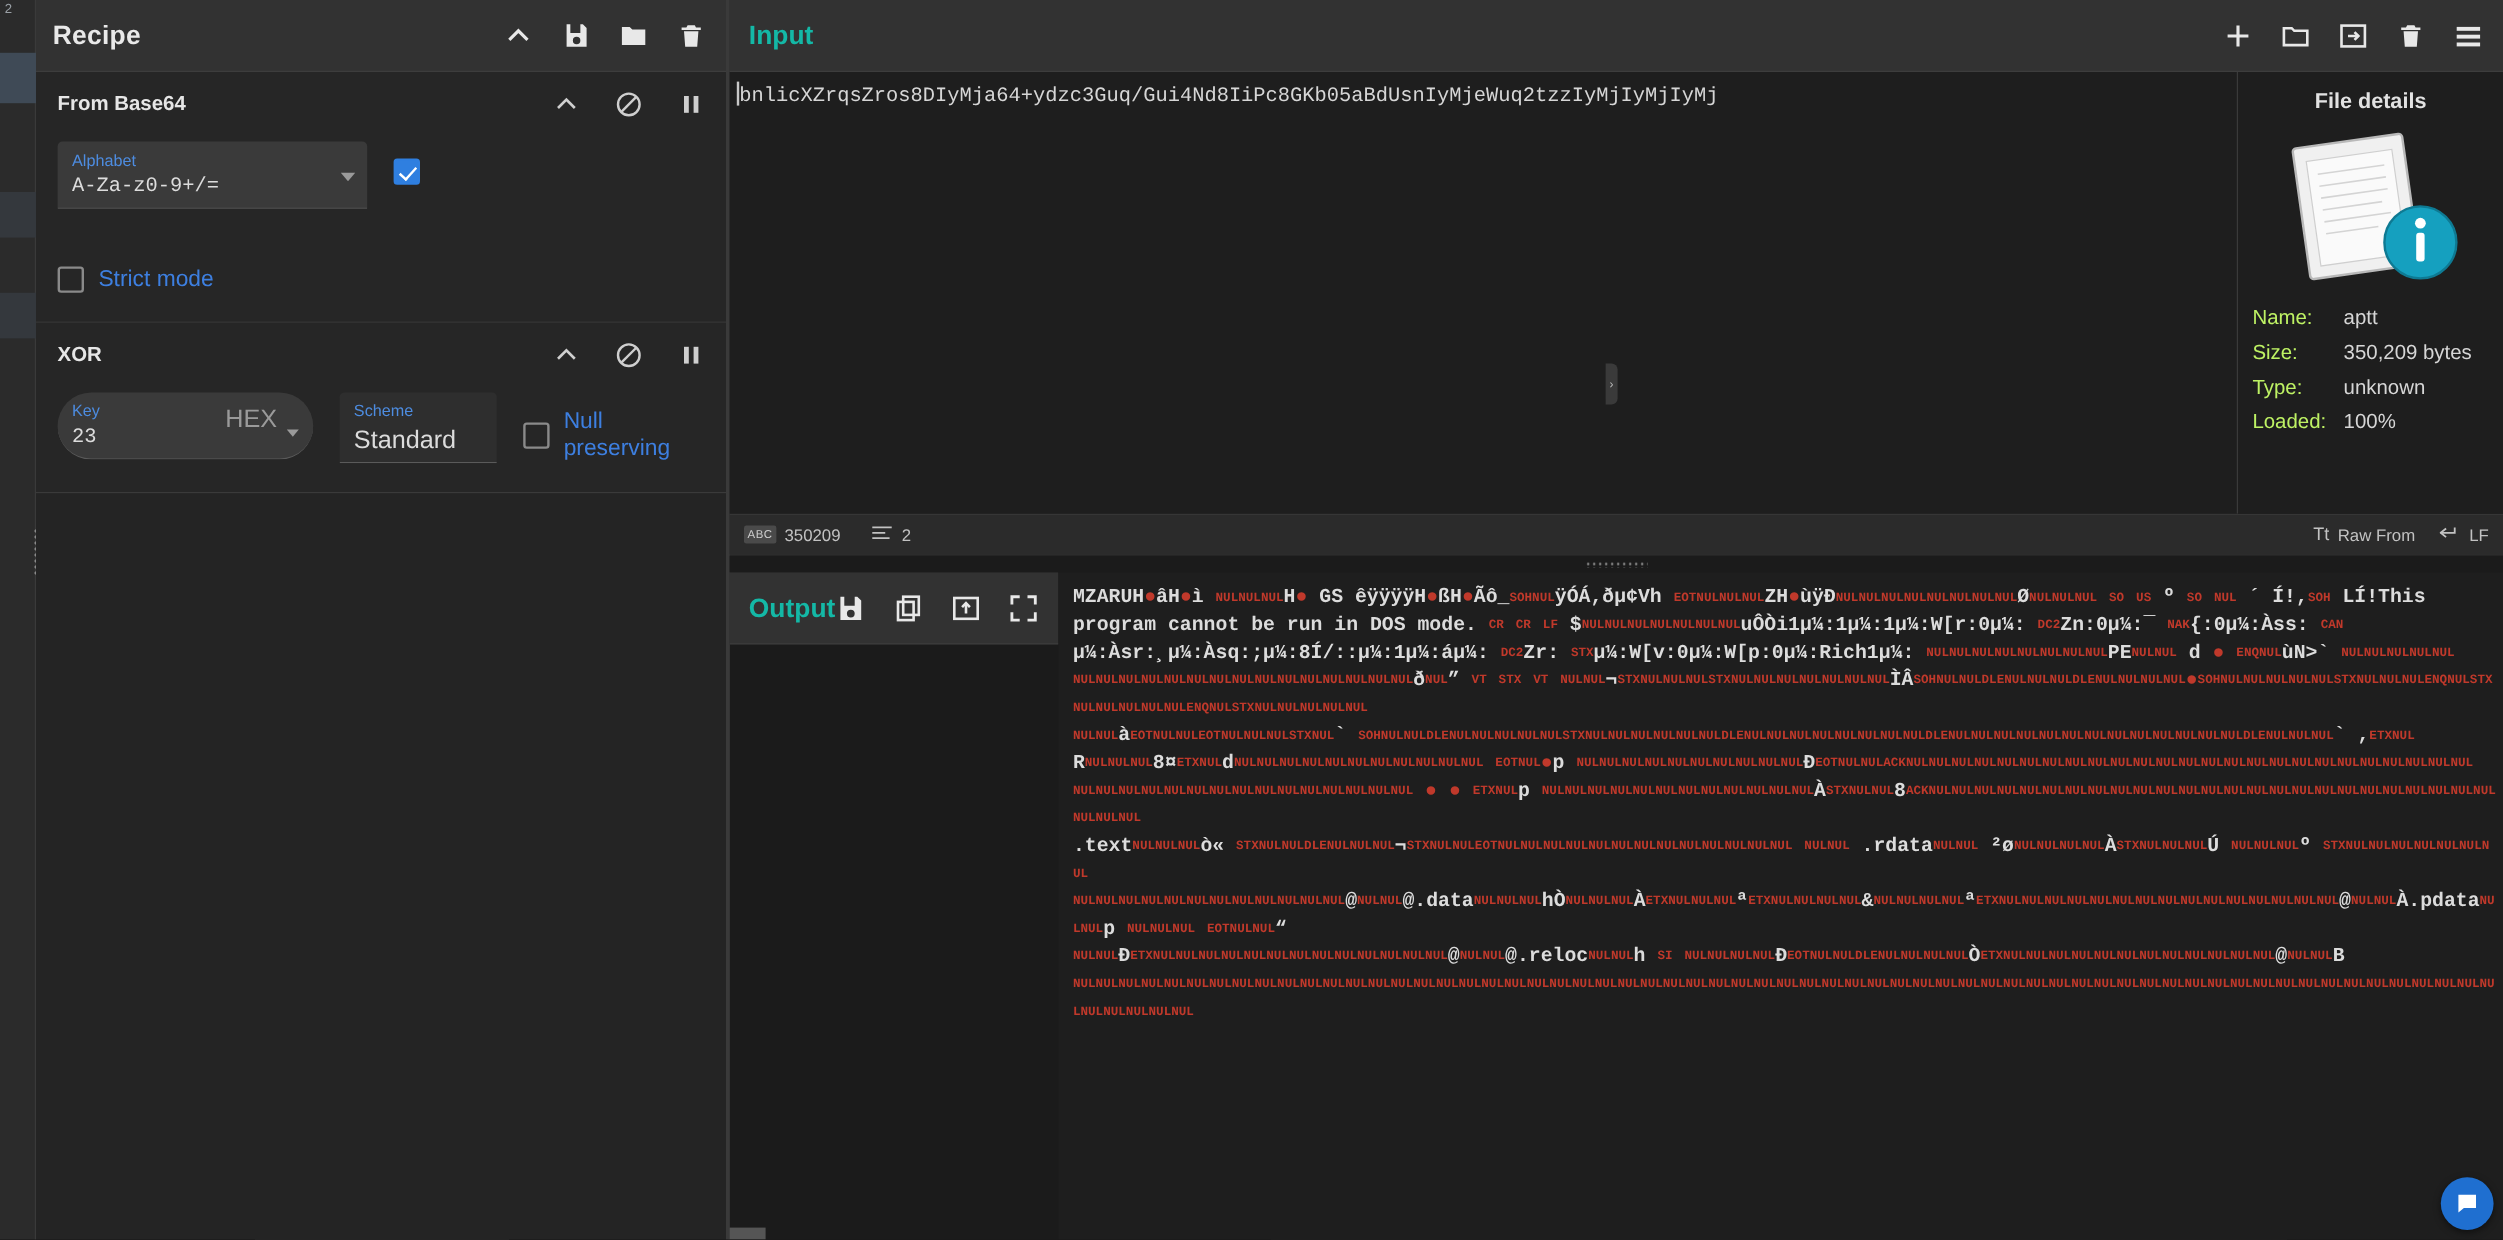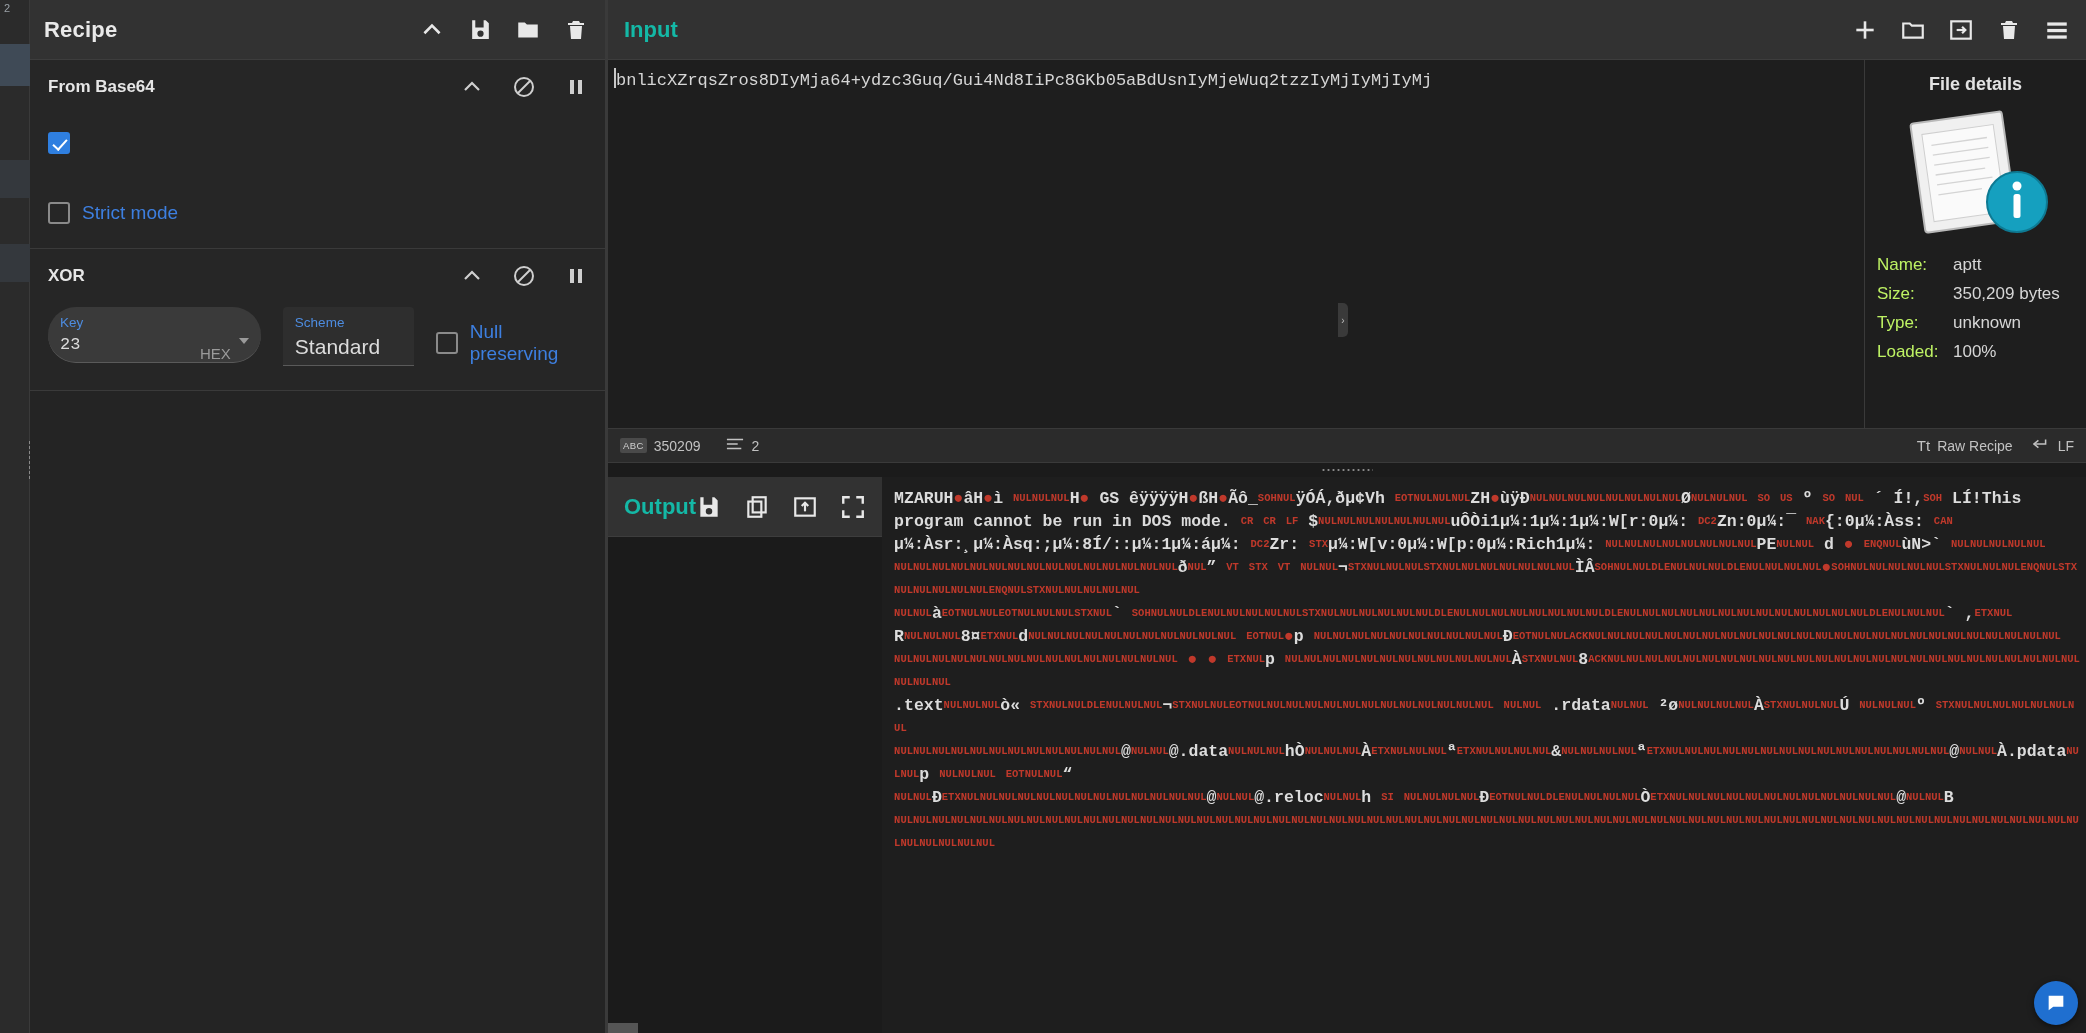--- a/index.html
+++ b/index.html
@@ -51,21 +51,21 @@
   .field-label { font-size: 13.5px; color: #4d8ce0; line-height: 16px; }
   .field-value { font-size: 17px; color: #dcdcdc; margin-top: 4px;
                  font-family: "Liberation Mono", monospace; }
   .field-value.sans { font-family: Liberation Sans, sans-serif; font-size:21px; }
   .field .caret {
     position: absolute; right: 10px; top: 26px;
     width: 0; height: 0; border-left: 6px solid transparent; border-right: 6px solid transparent;
     border-top: 7px solid #9a9a9a;
   }
   .field .unit {
-    position:absolute; right: 30px; bottom: 0; font-size: 15px; color: #9a9a9a;
+    position:absolute; right: 30px; bottom: 20px; font-size: 21px; color: #9a9a9a;
     font-family:"Liberation Sans",sans-serif;
   }
   .field .unit-caret {
     position:absolute; right:12px; bottom:18px;
     width:0;height:0;border-left:5px solid transparent;border-right:5px solid transparent;
     border-top:6px solid #9a9a9a;
   }
   #alphabet-field { width: 258px; }
   #key-field { width: 222px; border-radius: 28px; }
   #scheme-field { width: 136px; }
@@ -234,20 +234,25 @@
               <svg width="24" height="24" viewBox="0 0 24 24" fill="currentColor">
                   <rect x="6" y="5" width="4" height="14"></rect>
                   <rect x="14" y="5" width="4" height="14"></rect>
                 </svg>
             </div>
           </div>
         </div>
 
         <div class="op-args">
           <div class="arg-row">
+            <div class="field" id="alphabet-field">
+              <div class="field-label">Alphabet</div>
+              <div class="field-value">A-Za-z0-9+/=</div>
+              <span class="caret"></span>
+            </div>
             <div class="check-wrap">
               <div class="checkbox checked"></div>
             </div>
           </div>
 
           <div class="check-wrap strict-row">
             <div class="checkbox"></div>
             <div class="check-label">Strict mode</div>
           </div>
         </div>
@@ -397,21 +402,21 @@
                 <line x1="1" y1="2" x2="19" y2="2"></line>
                 <line x1="1" y1="7" x2="13" y2="7"></line>
                 <line x1="1" y1="12" x2="17" y2="12"></line>
               </svg>
           </span>
           <span>2</span>
         </div>
         <div class="st-right">
           <div class="st-item" style="margin-right:0">
             <span style="font-size:15px;color:#c2c2c2;">Tt</span>
-            <span>Raw Recipe</span>
+            <span>Raw From</span>
           </div>
           <div class="st-item" style="margin-right:0">
             <span>
               <svg width="18" height="14" viewBox="0 0 20 14" fill="none" stroke="#c2c2c2" stroke-width="1.7">
                   <polyline points="6,3 1,7 6,11"></polyline>
                   <path d="M1 7h13V2"></path>
                 </svg>
             </span>
             <span>LF</span>
           </div>

